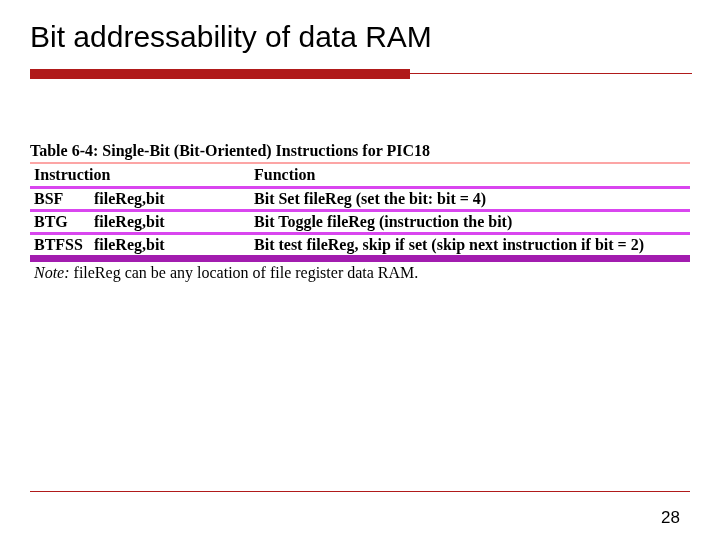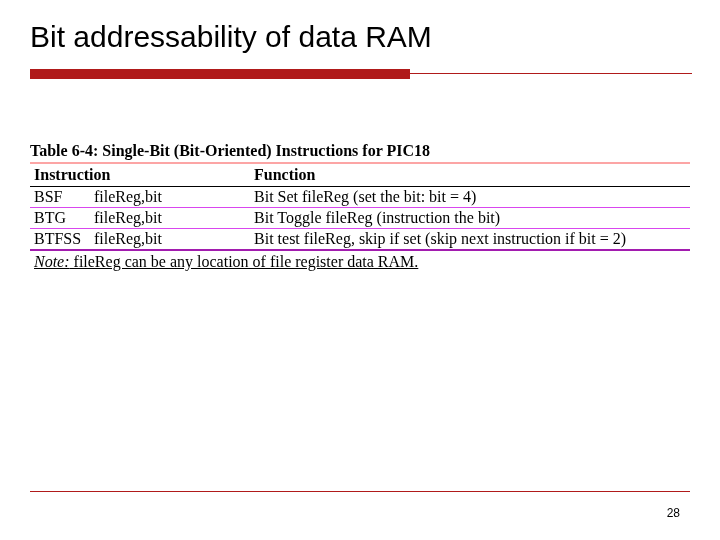--- a/index.html
+++ b/index.html
@@ -62,50 +62,50 @@
     table-layout: fixed;
   }
   table.inst th {
     text-align: left;
     font-weight: bold;
     padding: 2px 4px;
     margin-left: 28px;
   }
   table.inst td {
     padding: 1px 4px;
-    border-top: 1px solid #d946ef;
+    border-top: 3px solid #d946ef;
     vertical-align: top;
     white-space: nowrap;
     overflow: hidden;
+    font-weight: bold;
   }
   table.inst col.c-mn { width: 60px; }
   table.inst col.c-arg { width: 160px; }
   table.inst col.c-fn { }
   .hdr-row th {
     border-bottom: 1px solid #000;
   }
   .note-row {
-    border-top: 2px solid #a21caf;
+    border-top: 7px solid #a21caf;
     padding: 2px 4px 0 4px;
-    text-decoration: underline;
   }
   .note-label { font-style: italic; }
   .footer-rule {
     position: absolute;
     left: 30px;
     right: 30px;
     bottom: 48px;
     height: 1px;
     background: #b01a1a;
   }
   .page-num {
     position: absolute;
     right: 40px;
-    bottom: 20px;
-    font-size: 12px;
+    bottom: 12px;
+    font-size: 17px;
   }
 </style>
 </head>
 <body>
 
 <div class="slide">
 
   <div class="title-area">
     <div class="title-text">Bit addressability of data RAM</div>
     <div class="red-underline">

